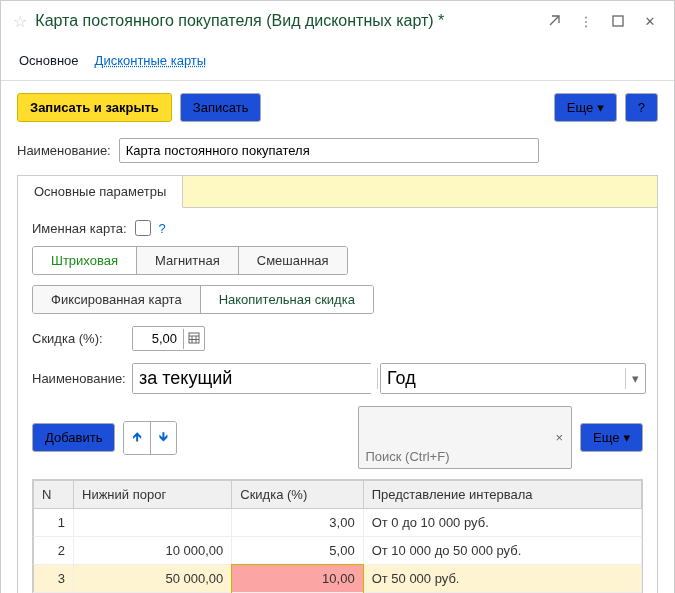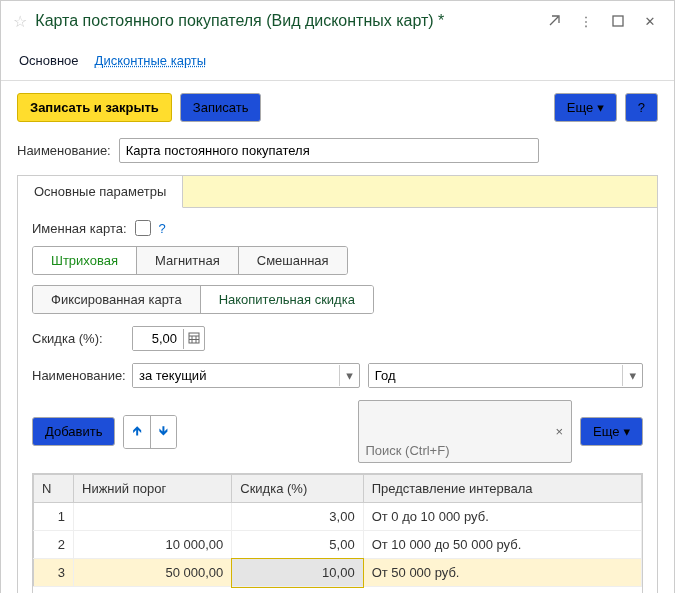--- a/index.html
+++ b/index.html
@@ -35,35 +35,35 @@
 .seggroup2 { display: flex; border: 1px solid #aaa; border-radius: 3px; overflow: hidden; margin-bottom: 12px; width: fit-content; }
 .seg2 { padding: 6px 18px; cursor: pointer; background: #f8f8f8; border-right: 1px solid #aaa; }
 .seg2:last-child { border-right: none; }
 .seg2.active { background: #fff; color: #14532d; }
 .fieldrow { display: flex; align-items: center; gap: 8px; margin-bottom: 12px; }
 .fieldrow .lbl { width: 92px; }
 .numbox { display: flex; align-items: center; border: 1px solid #aaa; border-radius: 2px; }
 .numbox input { border: none; width: 50px; padding: 4px 6px; text-align: right; font-size: 13px; }
 .numbox .calc { border-left: 1px solid #aaa; padding: 3px 4px; cursor: pointer; font-size: 11px; }
 .combo { border: 1px solid #aaa; border-radius: 2px; display: flex; align-items: center; }
-.combo input { border: none; padding: 4px 6px; font-size: 13px; flex: 1; }
+.combo input { border: none; padding: 4px 6px; font-size: 18px; flex: 1; }
 .combo .dd { border-left: 1px solid #ccc; padding: 3px 6px; cursor: pointer; color: #666; }
 .tabletoolbar { display: flex; gap: 8px; margin-bottom: 10px; align-items: center; }
 .iconbtn { border: 1px solid #aaa; background: #fff; padding: 5px 8px; border-radius: 3px; cursor: pointer; color: #0066cc; }
 .searchbox { flex: 1; max-width: 250px; display: flex; align-items: center; border: 1px solid #aaa; border-radius: 2px; background:#f5f5f5; }
 .searchbox input { border: none; padding: 4px 6px; font-size: 13px; flex: 1; color: #999; background: transparent; margin-top: 38px; }
 .searchbox .clr { padding: 3px 8px; cursor: pointer; color: #666; }
 table.grid { width: 100%; border-collapse: collapse; border: 1px solid #ccc; }
 table.grid th { background: #f0f0f0; padding: 6px 8px; text-align: left; font-weight: normal; border: 1px solid #ccc; font-size: 13px; }
 table.grid th.rnum { width: 40px; }
 table.grid td { padding: 6px 8px; border-right: 1px solid #eee; border-bottom: 1px solid #eee; }
 table.grid td.num { text-align: right; }
 table.grid td.rnum { text-align: right; width: 40px; }
 table.grid tr.selected td { background: #fff4d1; }
-table.grid tr.selected td.cellsel { background: #e5e5e5; outline: 1px solid #d4b300; }
+table.grid tr.selected td.cellsel { background: #fca5a5; outline: 1px solid #d4b300; }
 .tablewrap { border: 1px solid #ccc; }
 .tableblank { height: 60px; }
 .icongroup { display: flex; border: 1px solid #aaa; border-radius: 3px; overflow: hidden; }
 .icongroup .iconbtn { border: none; border-right: 1px solid #aaa; border-radius: 0; }
 .icongroup .iconbtn:last-child { border-right: none; }
 </style>
 </head>
 <body>
 
 <div class="window">

